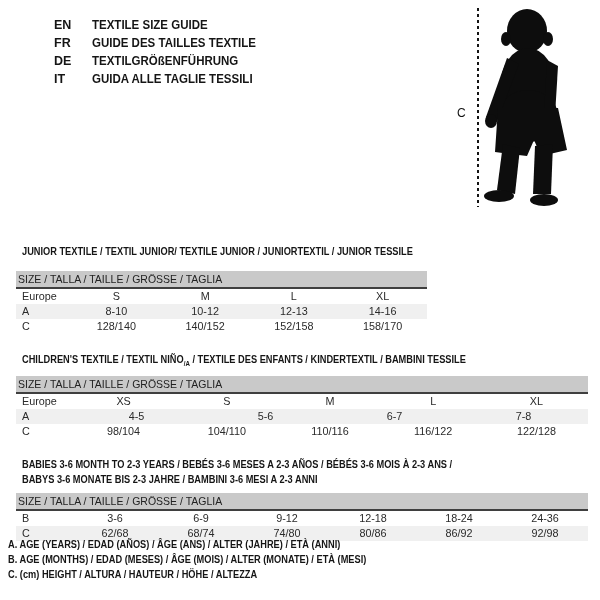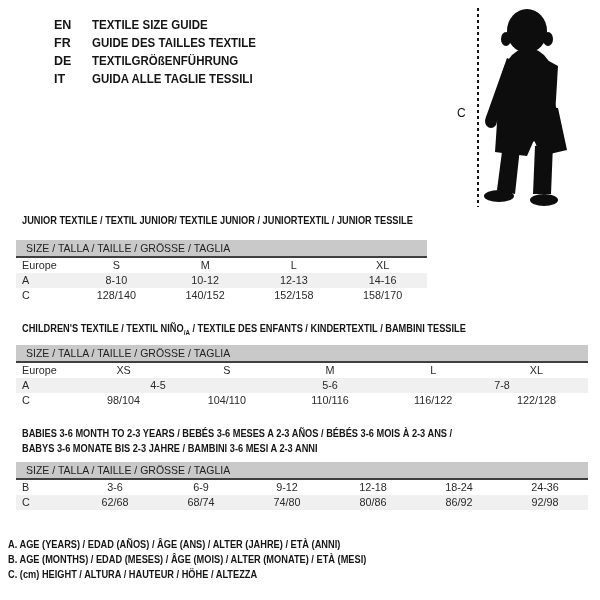--- a/index.html
+++ b/index.html
@@ -15,34 +15,34 @@
   .cond92{display:inline-block;transform:scaleX(0.92);transform-origin:0 50%;white-space:nowrap;}
   .cond88{display:inline-block;transform:scaleX(0.88);transform-origin:0 50%;white-space:nowrap;}
   
   #dotted-line{
     position:absolute;left:477px;top:8px;width:2px;height:199px;
     background:repeating-linear-gradient(to bottom,#141414 0 3px,transparent 3px 6px);
   }
   #height-c{position:absolute;left:457px;top:106px;font-size:12px;line-height:14px;color:#111;}
   #baby-svg{position:absolute;left:482px;top:6px;}
   
-  .section{position:absolute;left:16px;}
+  .section{position:absolute;left:16px;margin-top:31px;}
   #sec-junior{top:213px;width:411px;}
   #sec-children{top:321px;width:572px;}
   #sec-babies{top:426px;width:572px;}
   .titles{margin-left:6px;font-weight:bold;font-size:10.5px;color:#151515;}
   .title-line{height:15px;line-height:15px;white-space:nowrap;}
   #sec-junior .titles{margin-bottom:12px;}
   #sec-children .titles{margin-bottom:9px;}
   #sec-babies .titles{margin-bottom:6px;}
   .titles sub{font-size:7px;}
   .bar{
     height:18px;line-height:16px;background:var(--bar,#c9c9c9);
     border-bottom:2px solid var(--rule,#3f3f3f);box-sizing:border-box;
-    padding-left:10px;font-size:10.5px;color:#222;white-space:nowrap;
+    padding-left:2px;font-size:10.5px;color:#222;white-space:nowrap;
   }
   .row{display:flex;height:15px;line-height:15px;font-size:10.8px;color:var(--ink,#2a2a2a);}
   .row.alt{background:var(--stripe,#f0f0f0);}
   .lbl{flex:0 0 56px;padding-left:6px;box-sizing:border-box;}
   .val{flex:1;text-align:center;}
   
   #footnotes{position:absolute;left:8px;top:537px;font-weight:bold;font-size:10.5px;color:#151515;}
   .foot-line{height:15px;line-height:15px;white-space:nowrap;}
 </style>
 </head>
@@ -126,20 +126,21 @@
         <span class="val">XS</span>
         <span class="val">S</span>
         <span class="val">M</span>
         <span class="val">L</span>
         <span class="val">XL</span>
       </div>
       <div class="row alt">
         <span class="lbl">A</span>
         <span class="val">4-5</span>
         <span class="val">5-6</span>
+        <span class="val">6-7</span>
         <span class="val">7-8</span>
       </div>
       <div class="row">
         <span class="lbl">C</span>
         <span class="val">98/104</span>
         <span class="val">104/110</span>
         <span class="val">110/116</span>
         <span class="val">116/122</span>
         <span class="val">122/128</span>
       </div>

